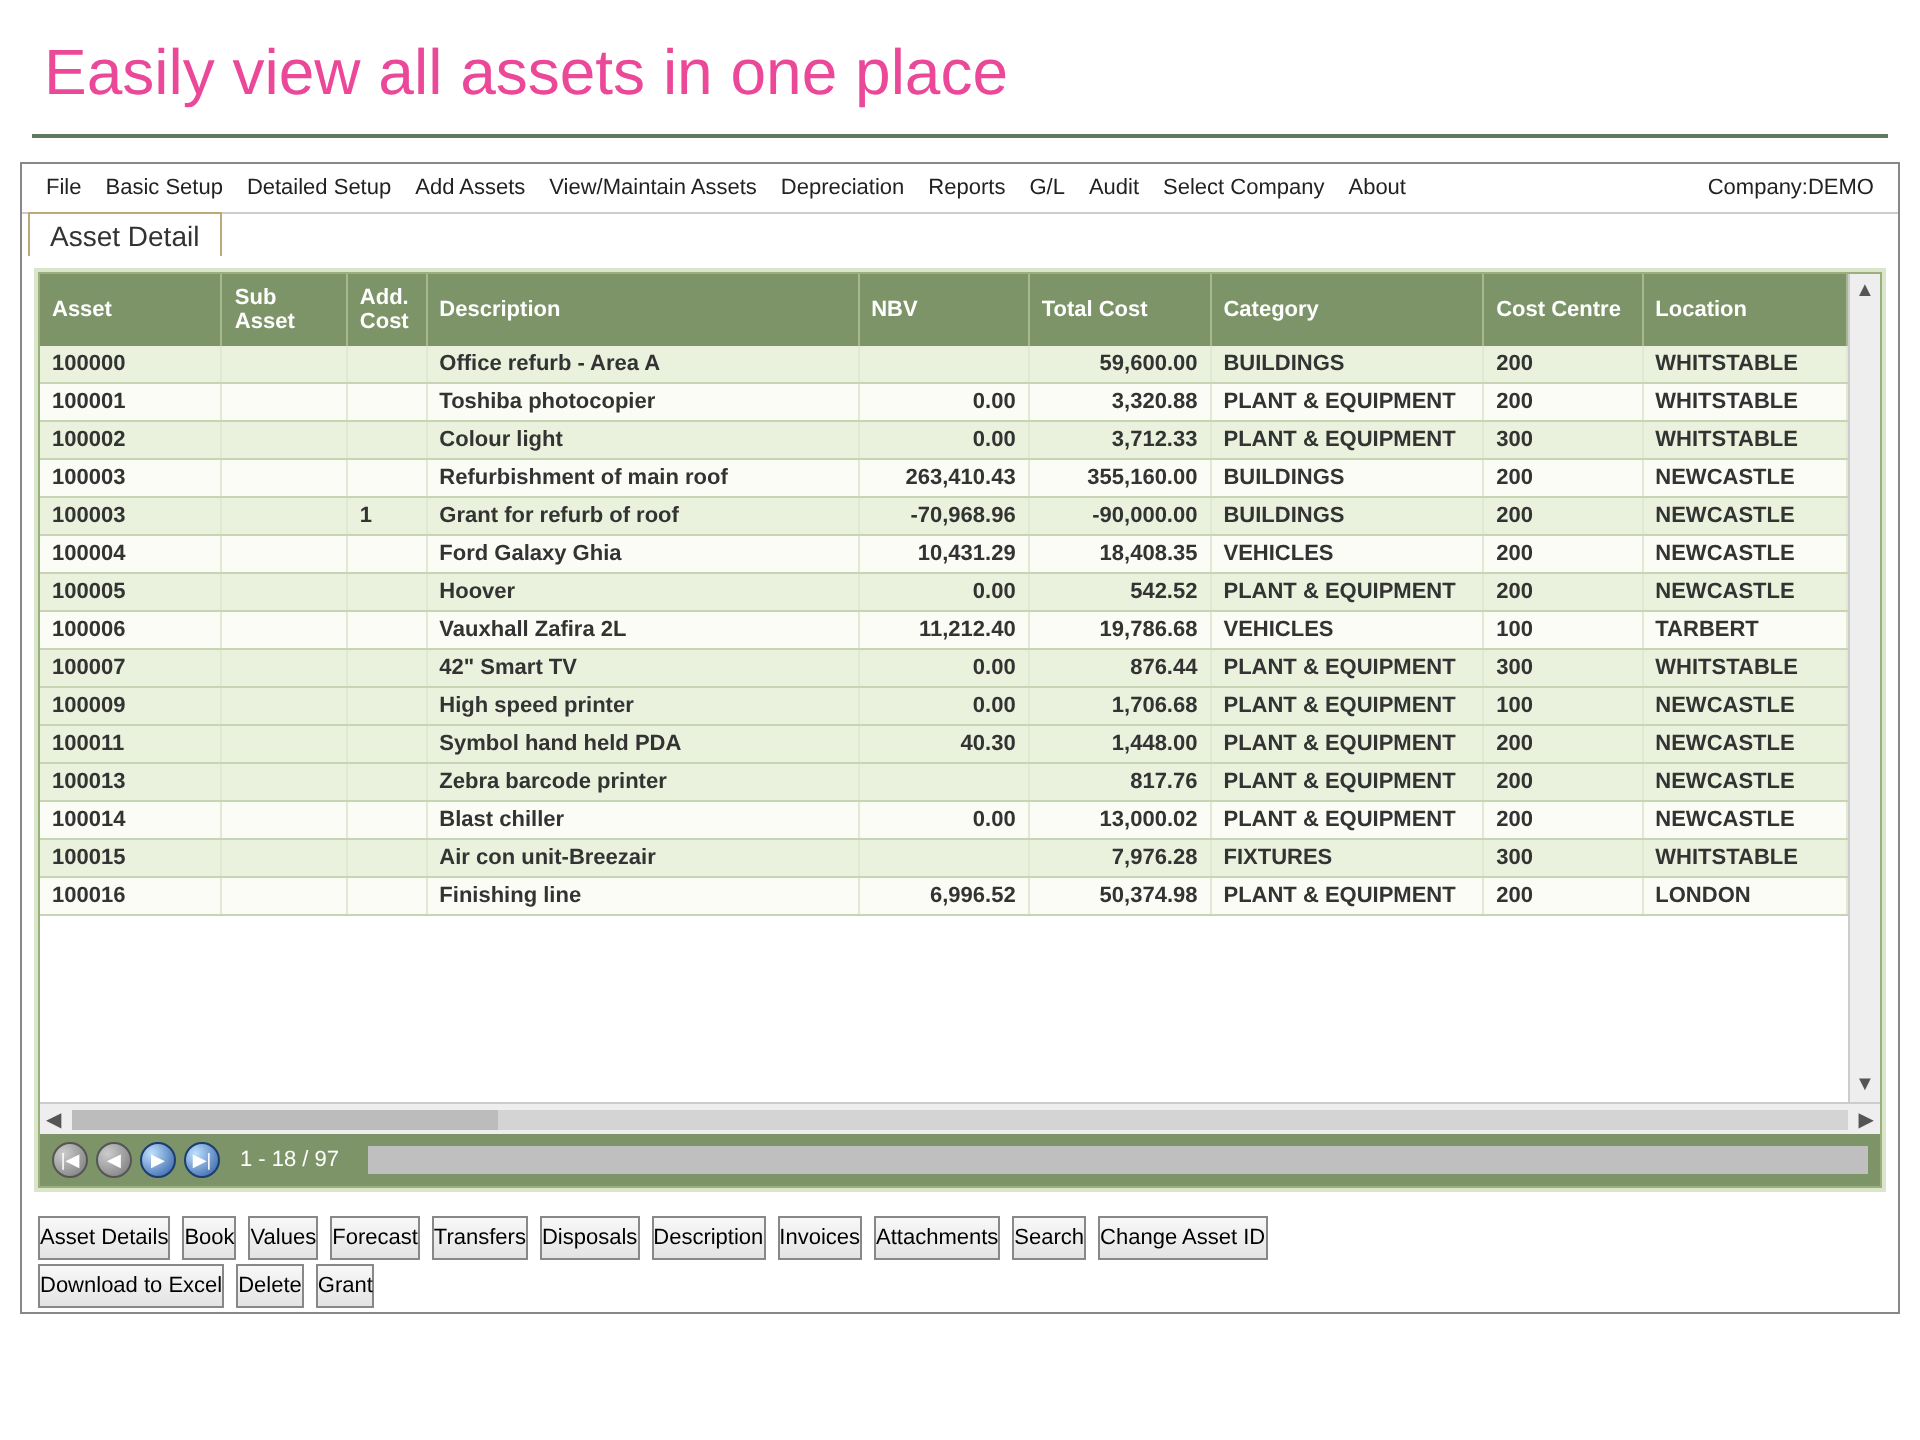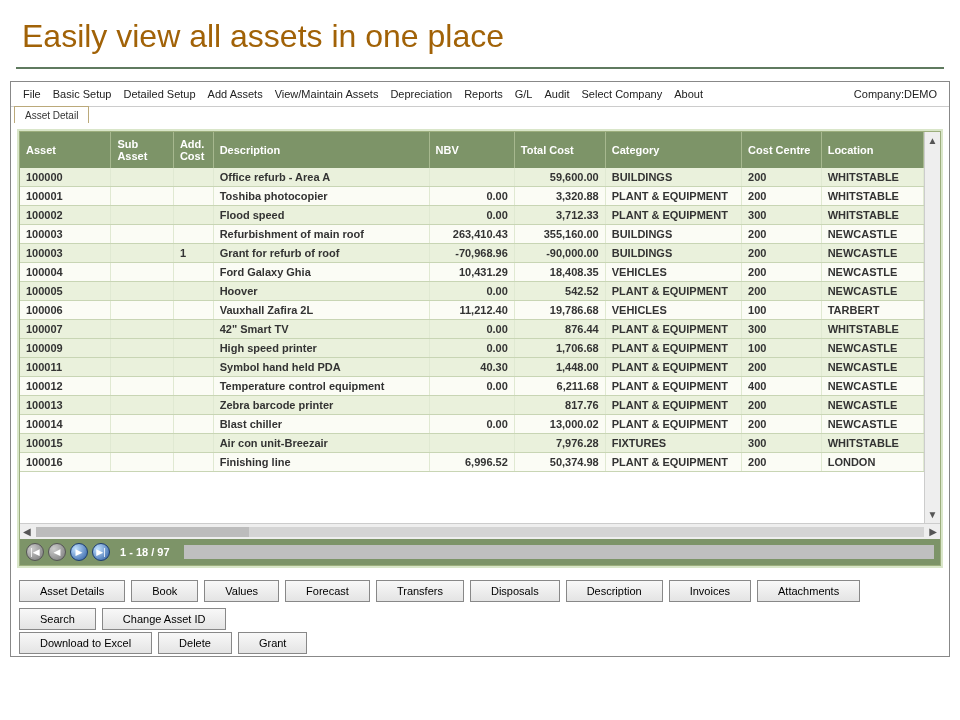--- a/index.html
+++ b/index.html
@@ -9,21 +9,21 @@
     background: #fff;
     color: #222;
     width: 960px;
     height: 720px;
     overflow: hidden;
   }
   .slide-title {
     font-size: 32px;
     font-weight: 400;
     padding: 18px 22px 6px 22px;
-    color: #a16207;
+    color: #ec4899;
   }
   .slide-rule {
     margin: 6px 16px 10px 16px;
     height: 2px;
     background: #5f7a5f;
   }
   .app-window {
     margin: 12px 10px 0 10px;
     border: 1px solid #888;
     background: #fff;
@@ -56,21 +56,21 @@
     flex-direction: column;
     overflow: hidden;
   }
   .tab {
     background: #fff;
     border: 1px solid #bba97a;
     border-bottom: none;
     padding: 3px 10px 2px 10px;
     margin: -1px 0 0 3px;
     width: fit-content;
-    font-size: 10px;
+    font-size: 14px;
     color: #333;
   }
   .grid-wrap {
     border: 1px solid #9cae7d;
     background: #fff;
     flex: 1;
     display: flex;
     flex-direction: column;
     position: relative;
     overflow: hidden;
@@ -168,37 +168,37 @@
     cursor: pointer;
   }
   .navbtn.dim {
     background: radial-gradient(circle at 30% 30%, #ccc, #777);
     border: 1px solid #555;
   }
   .nav-counter {
     color: #fff;
     font-size: 11px;
     margin-left: 6px;
-    font-weight: 700;
+    font-weight: 400;
   }
   .nav-rest {
     flex:1;
     height:14px;
     background:#bfbfbf;
     margin-left:10px;
   }
   .button-row {
     display: flex;
     flex-wrap: wrap;
     gap: 6px;
     padding: 6px 8px 2px 8px;
   }
   .button-row button {
     font-size: 11px;
-    padding: 4px 20px;
+    padding: 4px 0;
     border: 1px solid #888;
     background: linear-gradient(#f8f8f8,#e4e4e4);
     cursor: pointer;
   }
 </style>
 </head>
 <body>
 
 <div class="slide-title">Easily view all assets in one place</div>
 <div class="slide-rule"></div>
@@ -272,21 +272,21 @@
                   <td class="num">0.00</td>
                   <td class="num">3,320.88</td>
                   <td>PLANT &amp; EQUIPMENT</td>
                   <td>200</td>
                   <td>WHITSTABLE</td>
                 </tr>
                 <tr class="alt">
                   <td>100002</td>
                   <td></td>
                   <td></td>
-                  <td>Flood speed</td>
+                  <td>Colour light</td>
                   <td class="num">0.00</td>
                   <td class="num">3,712.33</td>
                   <td>PLANT &amp; EQUIPMENT</td>
                   <td>300</td>
                   <td>WHITSTABLE</td>
                 </tr>
                 <tr class="base">
                   <td>100003</td>
                   <td></td>
                   <td></td>
@@ -365,31 +365,20 @@
                 </tr>
                 <tr class="alt">
                   <td>100011</td>
                   <td></td>
                   <td></td>
                   <td>Symbol hand held PDA</td>
                   <td class="num">40.30</td>
                   <td class="num">1,448.00</td>
                   <td>PLANT &amp; EQUIPMENT</td>
                   <td>200</td>
-                  <td>NEWCASTLE</td>
-                </tr>
-                <tr class="base">
-                  <td>100012</td>
-                  <td></td>
-                  <td></td>
-                  <td>Temperature control equipment</td>
-                  <td class="num">0.00</td>
-                  <td class="num">6,211.68</td>
-                  <td>PLANT &amp; EQUIPMENT</td>
-                  <td>400</td>
                   <td>NEWCASTLE</td>
                 </tr>
                 <tr class="alt">
                   <td>100013</td>
                   <td></td>
                   <td></td>
                   <td>Zebra barcode printer</td>
                   <td class="num"></td>
                   <td class="num">817.76</td>
                   <td>PLANT &amp; EQUIPMENT</td>

